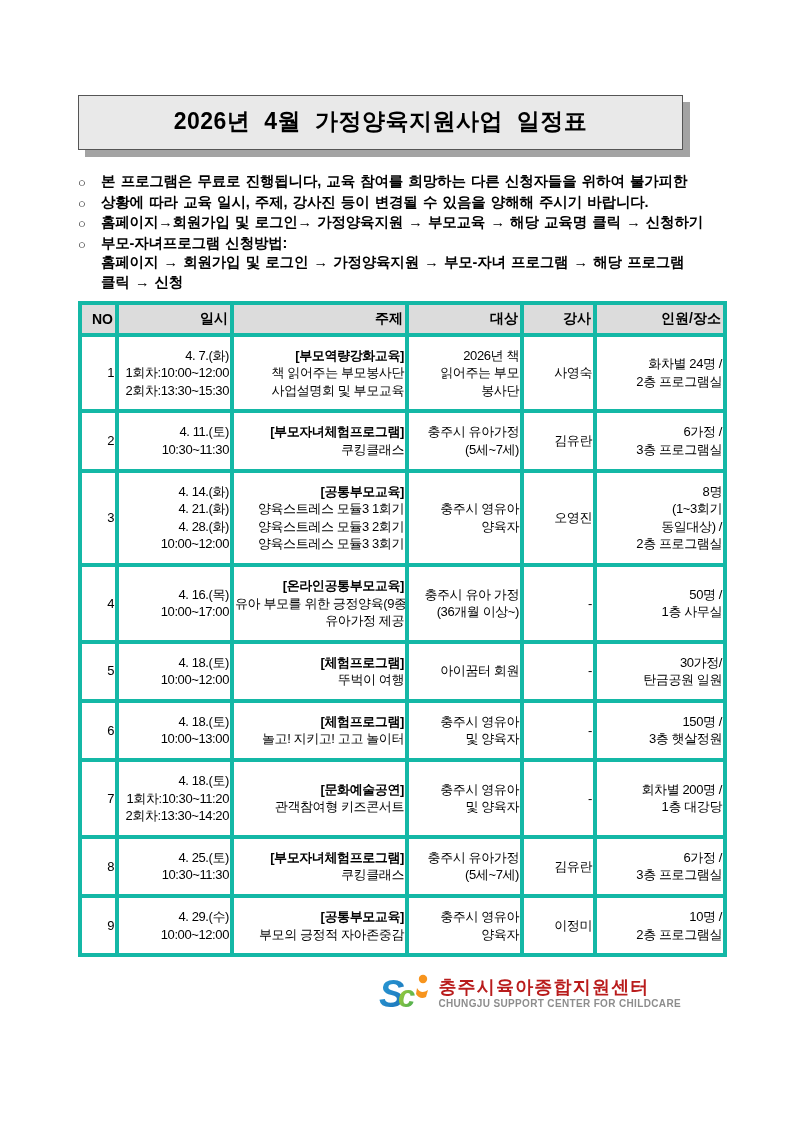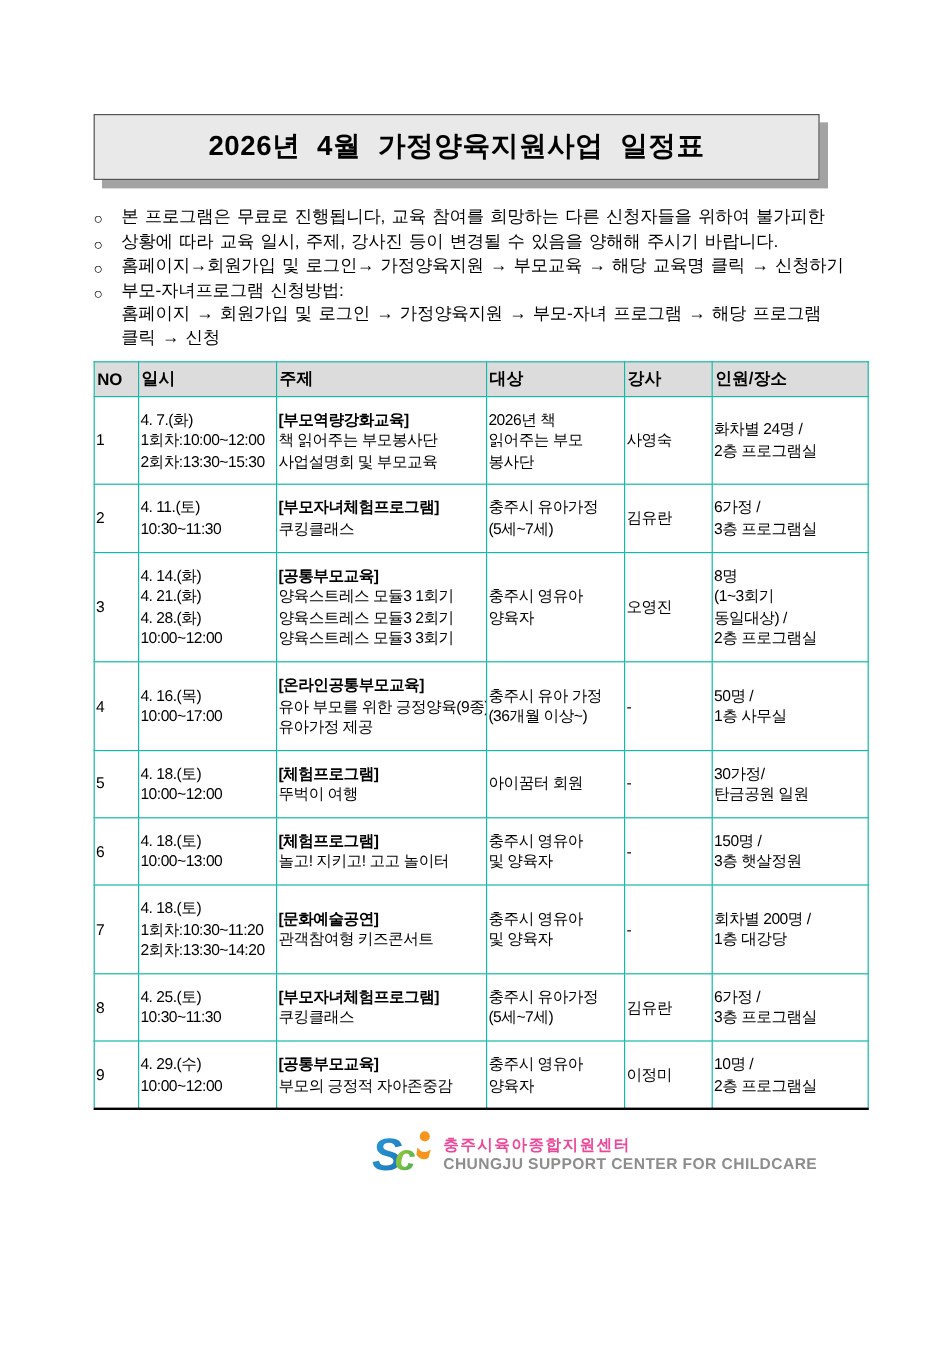--- a/index.html
+++ b/index.html
@@ -27,47 +27,47 @@
     font-weight:bold;
     letter-spacing:0.5px;
     word-spacing:7px;
   }
 
   
   .notices { margin:0 0 8px 0; }
   .notice { display:flex; font-size:14.5px; line-height:19.6px; }
   .notice .bullet { width:23px; flex:none; font-size:13px; padding-top:1px; }
   .notice-lines { flex:1; }
-  .notice-line { white-space:nowrap; letter-spacing:-0.2px; word-spacing:1.5px; }
+  .notice-line { white-space:nowrap; letter-spacing:-0.2px; word-spacing:1.5px;font-weight:bold; }
 
   
   table.schedule { border-collapse:collapse; width:645px; table-layout:fixed; margin-top:4px; }
   .schedule th, .schedule td {
-    border:1px solid #14b8a6;
-    text-align:left;
+    border:4px solid #14b8a6;
+    text-align:right;
     vertical-align:middle;
     overflow:hidden;
   }
   .schedule thead th {
     background:#dcdcdc;
     font-size:14px;
     font-weight:bold;
     padding:5px 2px;
   }
   .schedule tbody { border-bottom:2px solid #000; }
   .schedule td { font-size:13px; line-height:17.6px; padding:10px 1px; letter-spacing:-0.4px; }
   .cell-line { white-space:nowrap; }
   .topic-title { font-weight:bold; }
 
   
   .footer { display:flex; justify-content:flex-end; margin-top:14px; padding-right:2px; }
   .logo { display:flex; align-items:center; gap:5px; }
   .logo-text { display:flex; flex-direction:column; line-height:1; }
-  .org-name { color:#ec4899; font-size:13px; font-weight:600; letter-spacing:1.2px; }
-  .org-en { color:#8d8d8d; font-size:13px; letter-spacing:0.35px; margin-top:3px; font-weight:bold; }
+  .org-name { color:#b91c1c; font-size:18px; font-weight:600; letter-spacing:1.2px; }
+  .org-en { color:#8d8d8d; font-size:10px; letter-spacing:0.35px; margin-top:3px; font-weight:bold; }
 </style>
 </head>
 <body>
 
 <div class="page">
 
   <div class="title-box">
     <h1>2026년 4월 가정양육지원사업 일정표</h1>
   </div>
 

